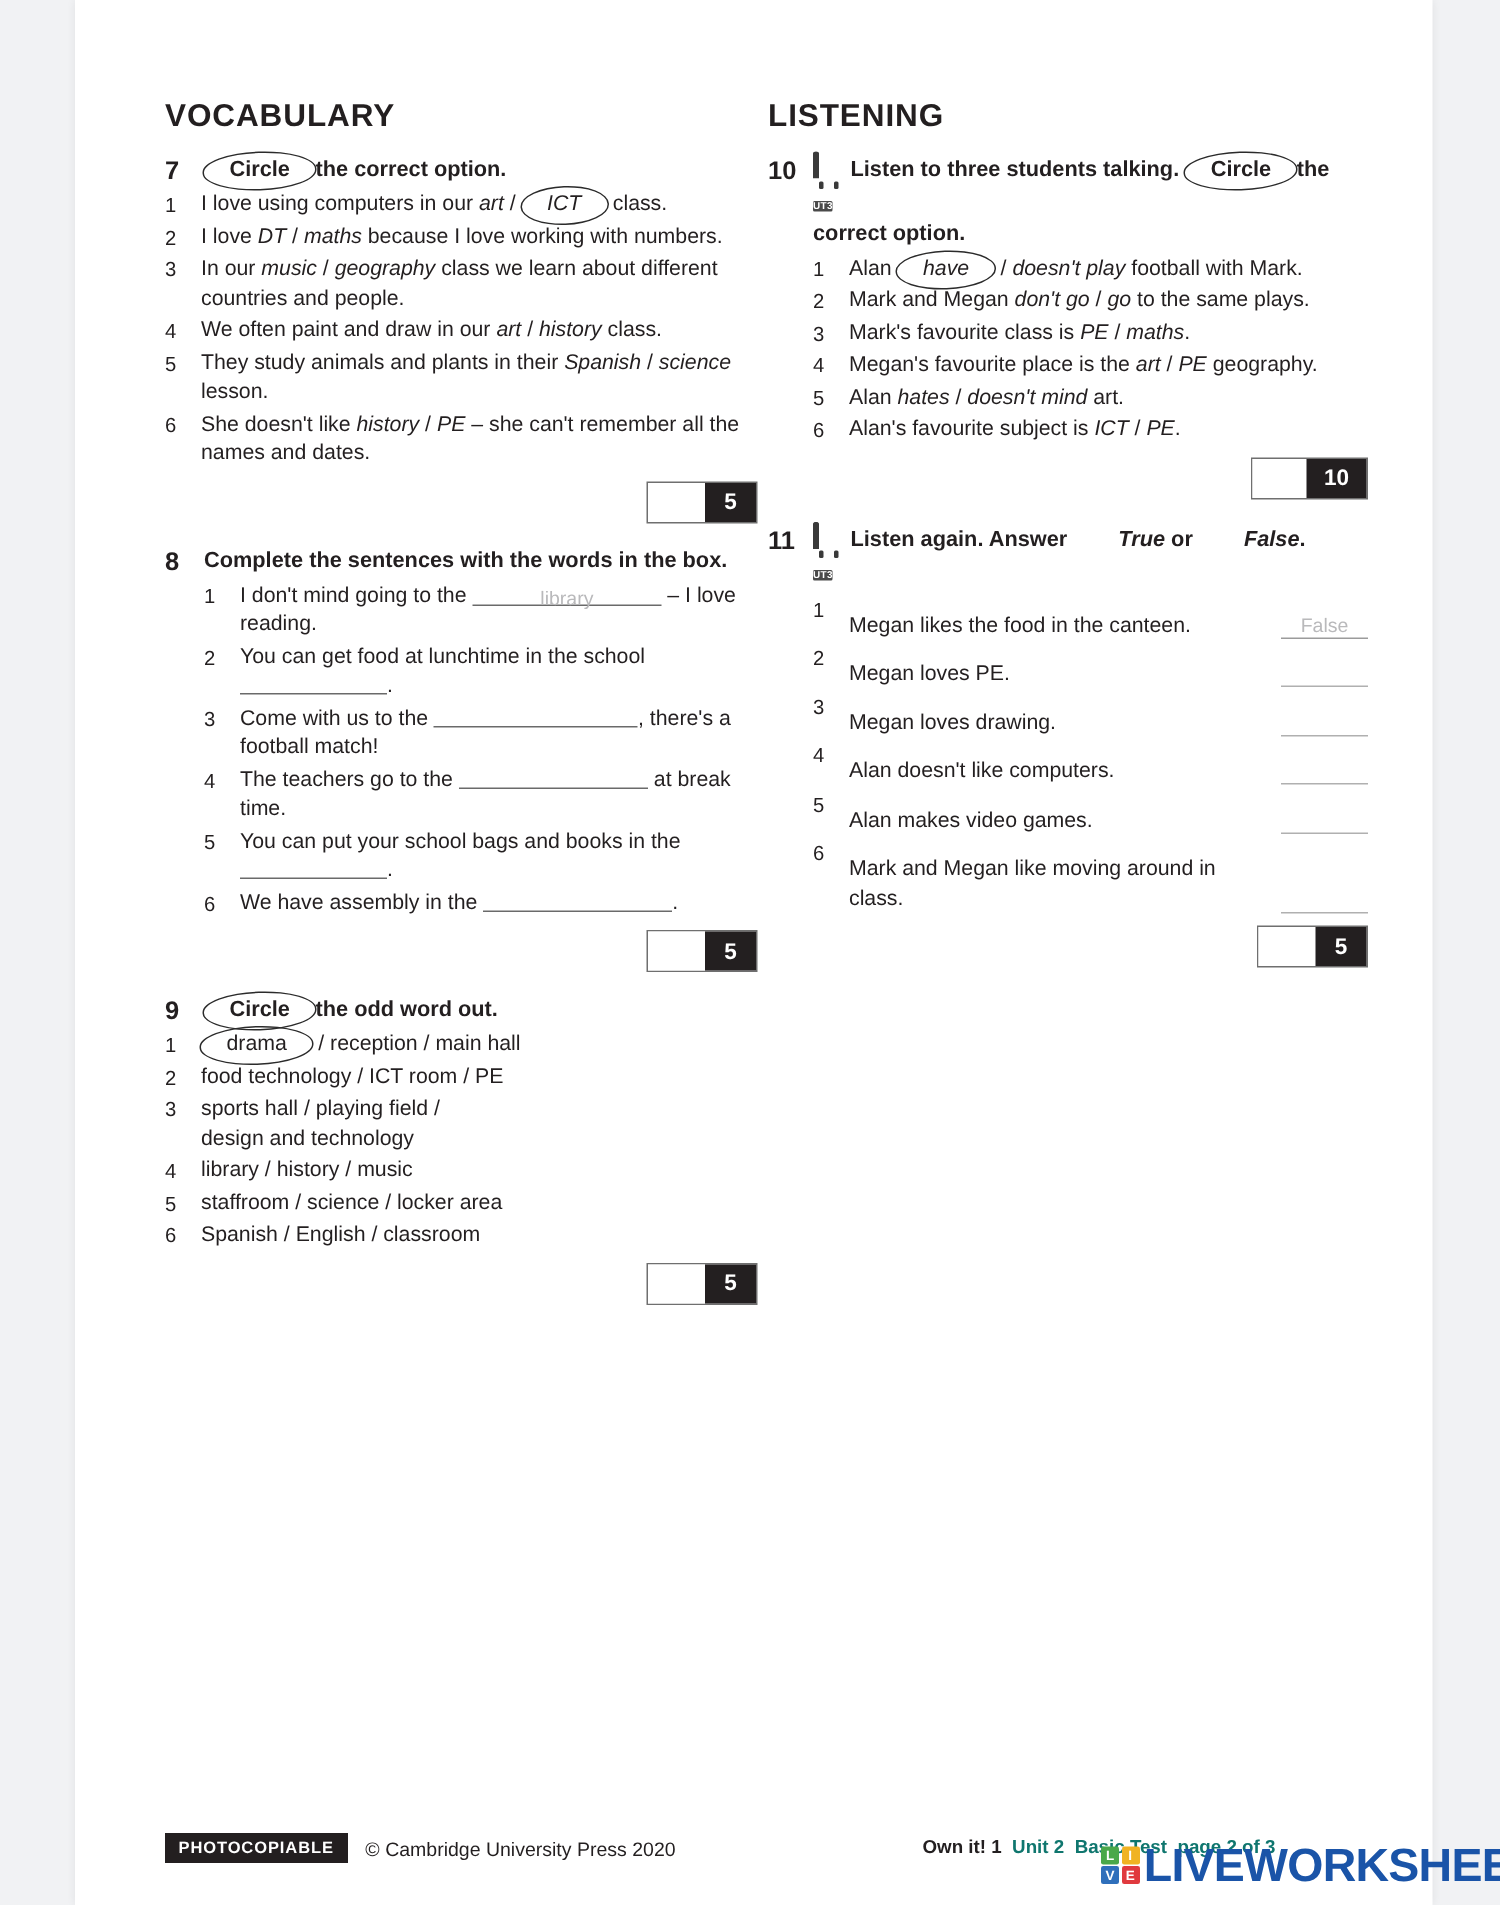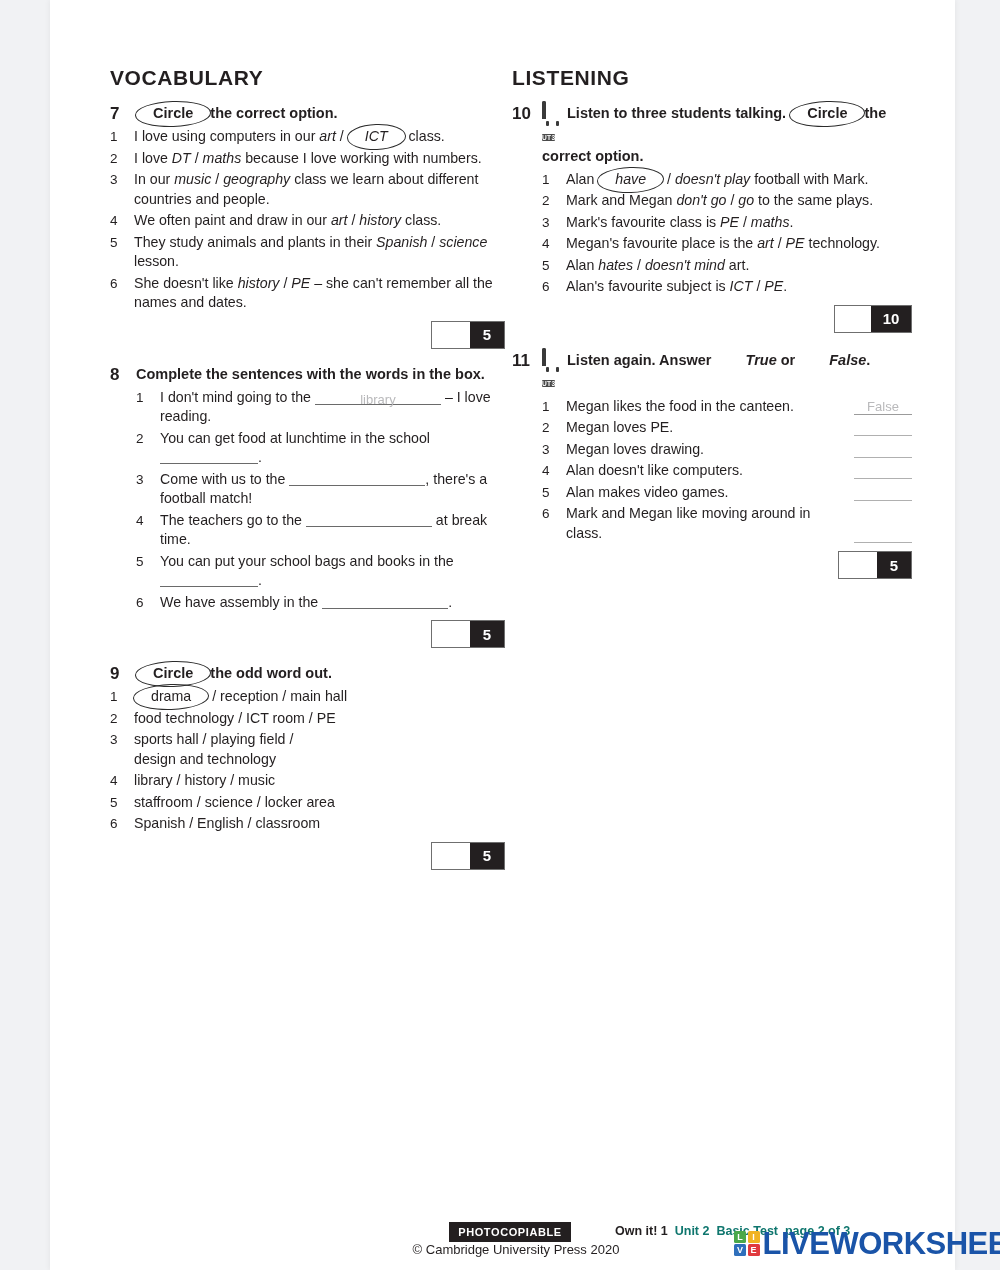--- a/index.html
+++ b/index.html
@@ -115,34 +115,34 @@
   .score .inp{flex:1;background:#fff;}
   .score .val{
     width:34px;background:#231f20;color:#fff;
     font-size:15px;font-weight:bold;
     display:flex;align-items:center;justify-content:center;
   }
   .score.wide{width:76px;}
   .score.wide .val{width:40px;}
 
   
-  .tf-row{display:flex;align-items:flex-start;}
+  .tf-row{display:flex;align-items:flex-start;margin-top:11px;}
   .tf-row .tf-text{flex:1;}
   .tf-line{
     width:58px;flex:0 0 58px;margin-left:10px;
     border-bottom:1.3px solid #9b9b9b;height:17px;
     text-align:center;
   }
   .tf-line.empty{border-bottom:1.3px solid #b0b0b0;}
   .tf-line .hand{color:#b9b9bb;font-size:13px;line-height:15px;}
 
   
   .footer{
     position:absolute;left:60px;top:1222px;width:800px;
-    display:flex;align-items:center;flex-direction:column;
+    display:flex;align-items:center;
   }
   .photocopiable{
     background:#231f20;color:#fff;font-size:11px;font-weight:bold;
     letter-spacing:0.6px;padding:4px 9px;
   }
   .copyright{
     font-size:13px;color:#231f20;margin-left:12px;
   }
   .footer-right{
     position:absolute;left:565px;top:1224px;
@@ -313,21 +313,21 @@
           <li>
               <span class="n">2</span>
               <span class="tx"><span>Mark and Megan </span><i>don't go</i><span> / </span><i>go</i><span> to the same plays.</span></span>
             </li>
           <li>
               <span class="n">3</span>
               <span class="tx"><span>Mark's favourite class is </span><i>PE</i><span> / </span><i>maths</i><span>.</span></span>
             </li>
           <li>
               <span class="n">4</span>
-              <span class="tx"><span>Megan's favourite place is the </span><i>art</i><span> / </span><i>PE</i><span> technology.</span></span>
+              <span class="tx"><span>Megan's favourite place is the </span><i>art</i><span> / </span><i>PE</i><span> geography.</span></span>
             </li>
           <li>
               <span class="n">5</span>
               <span class="tx"><span>Alan </span><i>hates</i><span> / </span><i>doesn't mind</i><span> art.</span></span>
             </li>
           <li>
               <span class="n">6</span>
               <span class="tx"><span>Alan's favourite subject is </span><i>ICT</i><span> / </span><i>PE</i><span>.</span></span>
             </li>
         </ol>

